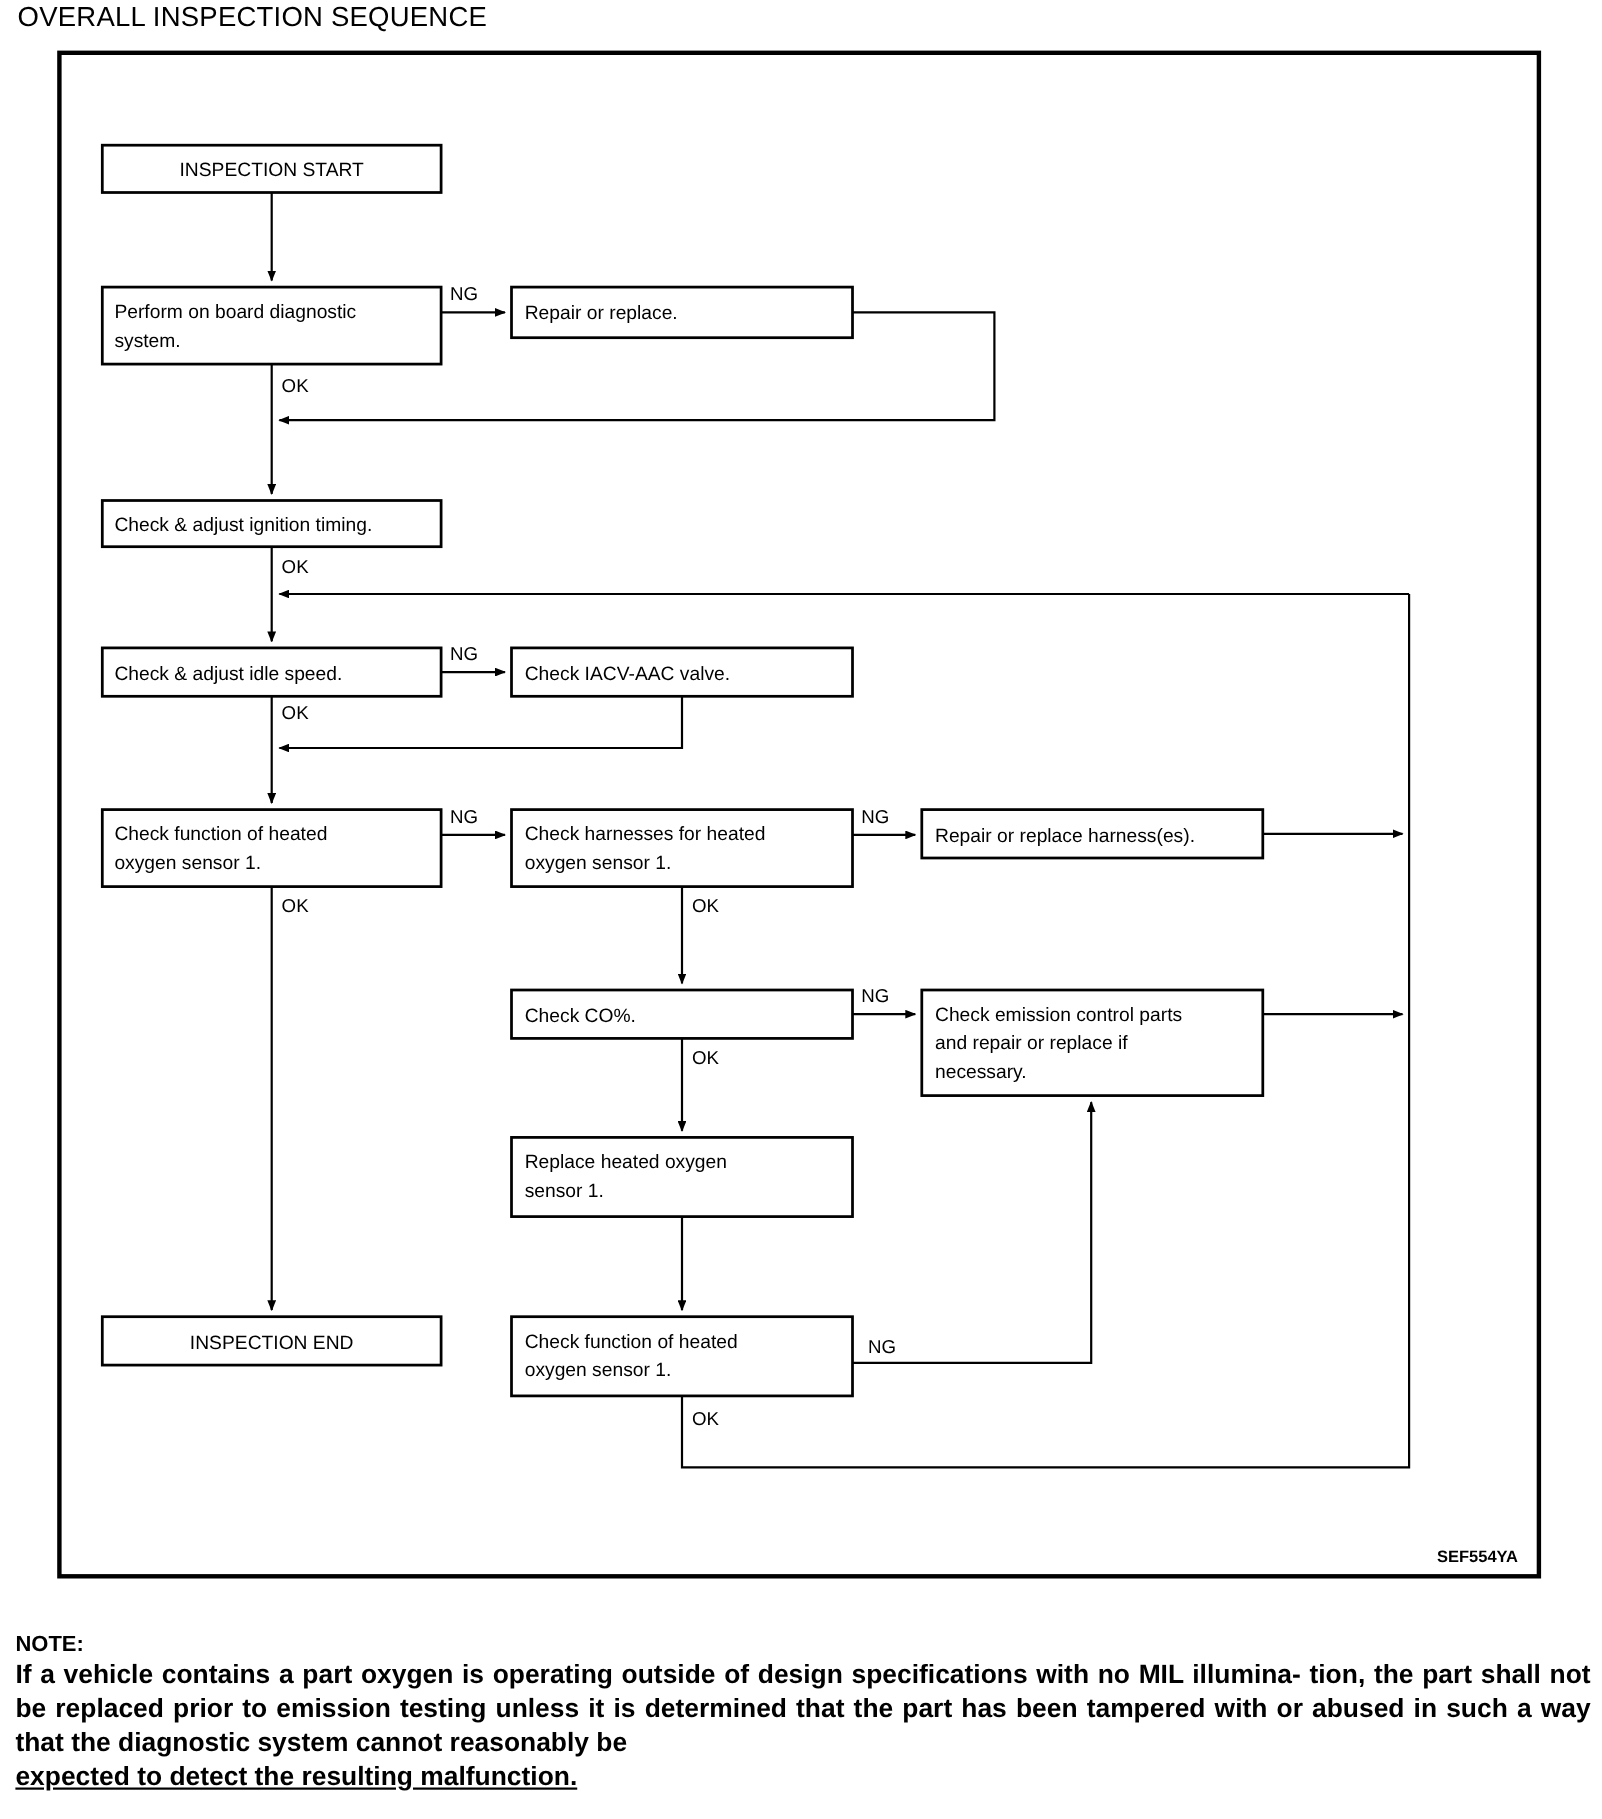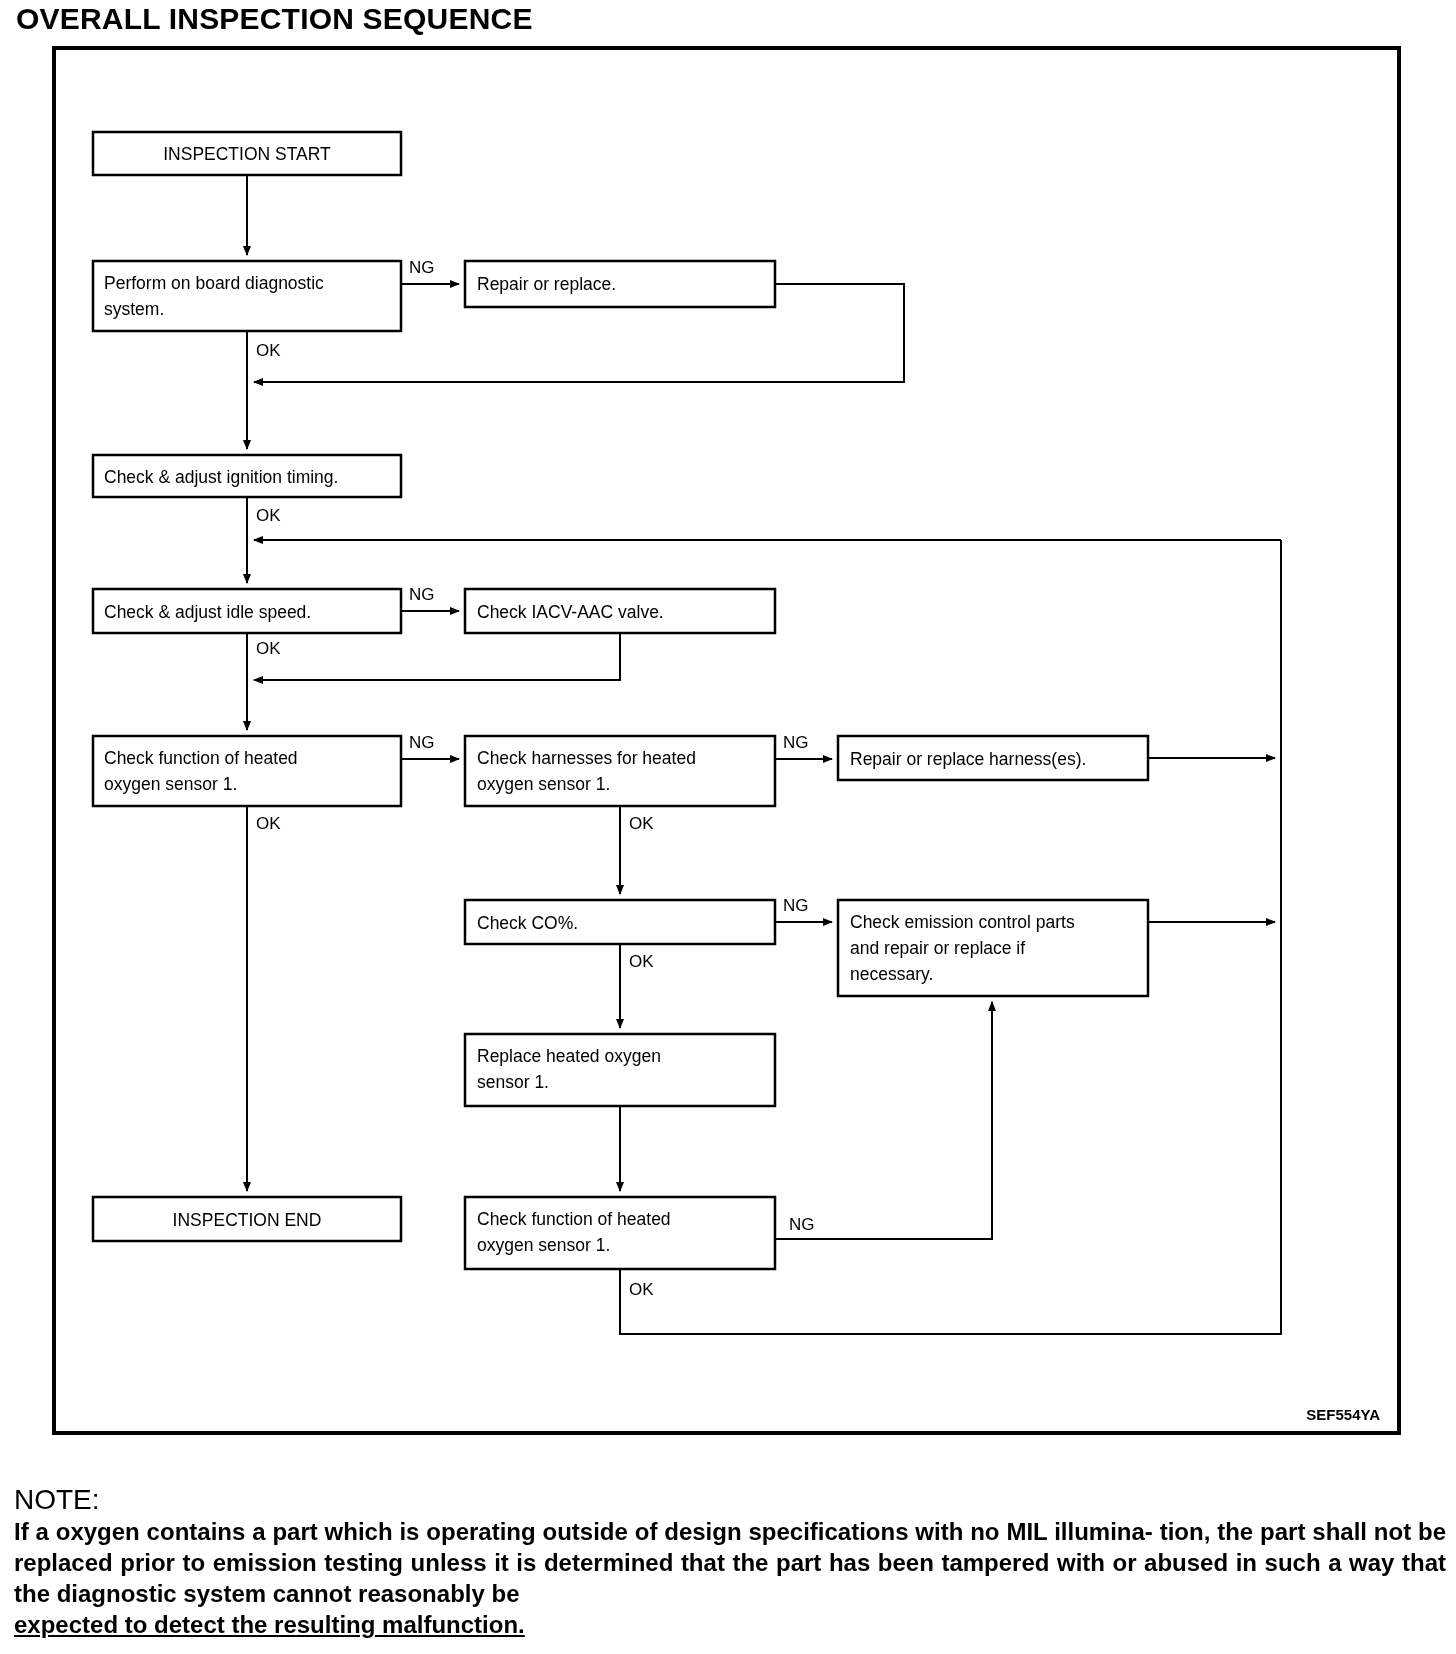--- a/index.html
+++ b/index.html
@@ -1,25 +1,25 @@
 <!DOCTYPE html>
 <html><head>
 <meta charset="utf-8">
 <style>
   html,body{margin:0;padding:0;background:#fff;}
   body{width:1456px;height:1654px;font-family:"Liberation Sans",sans-serif;color:#000;position:relative;overflow:hidden;}
-  #page-title{position:absolute;left:16px;top:2px;font-size:30px;font-weight:bold;letter-spacing:.2px;}
+  #page-title{position:absolute;left:16px;top:2px;font-size:25px;font-weight:normal;letter-spacing:.2px;}
   #figure{position:absolute;left:4px;top:34px;width:1456px;height:1440px;}
   #figure svg{display:block;}
   .nodetext{font-family:"Liberation Sans",sans-serif;font-size:17.5px;fill:#000;}
   .centertext{font-family:"Liberation Sans",sans-serif;font-size:17.5px;fill:#000;text-anchor:middle;}
   .edgelabel{font-family:"Liberation Sans",sans-serif;font-size:17px;fill:#000;}
   .codelabel{font-family:"Liberation Sans",sans-serif;font-size:15px;font-weight:bold;fill:#000;text-anchor:end;}
   #note{position:absolute;left:14px;top:1484px;width:1432px;}
-  #note .note-head{font-size:28px;font-weight:normal;line-height:1.14;}
+  #note .note-head{font-size:20px;font-weight:bold;line-height:1.14;}
   #note .note-body{font-size:24px;font-weight:bold;line-height:1.30;text-align:justify;text-justify:inter-word;}
   #note .note-body .last{display:block;text-align:left;text-decoration:underline;}
 </style>
 </head>
 <body>
 
 <div id="page-title">OVERALL INSPECTION SEQUENCE</div>
 
 <div id="figure">
 <svg width="1456" height="1440" viewBox="0 0 1456 1440" xmlns="http://www.w3.org/2000/svg">
@@ -137,18 +137,18 @@
   <text class="edgelabel" x="785" y="1196">NG</text>
   <text class="edgelabel" x="625" y="1261">OK</text>
 
   <text class="codelabel" x="1376" y="1386">SEF554YA</text>
 </svg>
 </div>
 
 <div id="note">
   <div class="note-head">NOTE:</div>
   <div class="note-body">
-    <span>If a oxygen contains a part which is operating outside of design specifications with no MIL illumina-</span>
+    <span>If a vehicle contains a part oxygen is operating outside of design specifications with no MIL illumina-</span>
     <span>tion, the part shall not be replaced prior to emission testing unless it is determined that the part has</span>
     <span>been tampered with or abused in such a way that the diagnostic system cannot reasonably be</span>
     <span class="last">expected to detect the resulting malfunction.</span>
   </div>
 </div>
 
 </body></html>

